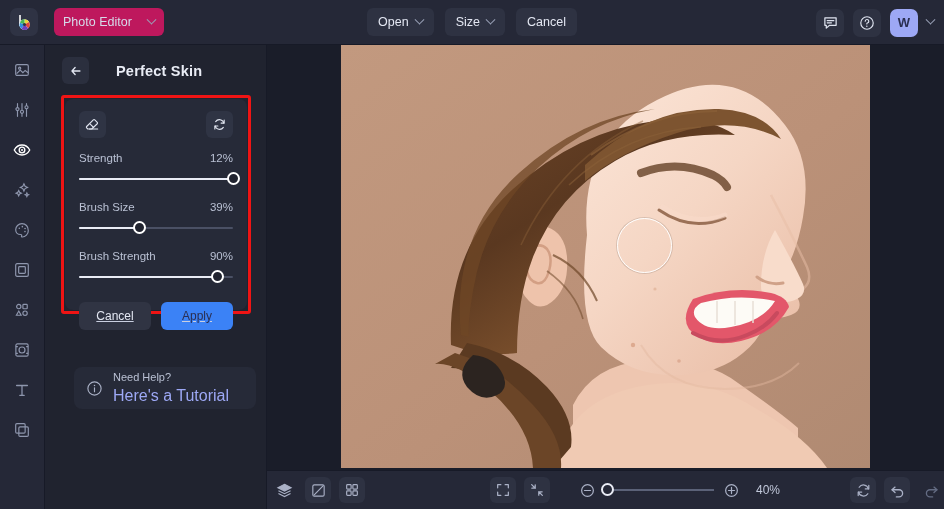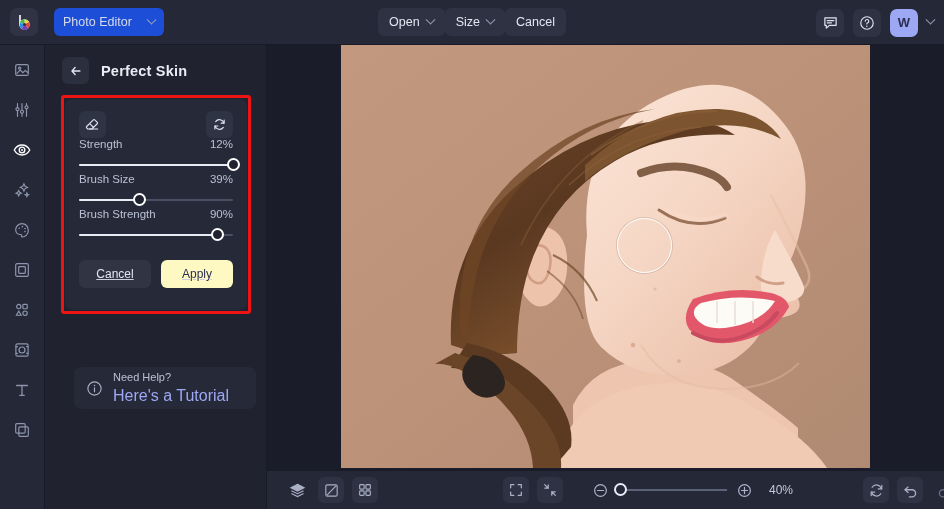--- a/index.html
+++ b/index.html
@@ -17,29 +17,29 @@
     background: #252837;
     display: flex; align-items: center;
     border-bottom: 1px solid #171a27;
   }
   .logo-box {
     width: 28px; height: 28px; margin-left: 10px; border-radius: 7px;
     background: #2f3344; display: flex; align-items: center; justify-content: center;
   }
   .app-select {
     margin-left: 16px; height: 28px; padding: 0 9px;
-    background: #1d4ed8; border-radius: 6px;
+    background: #be185d; border-radius: 6px;
     display: flex; align-items: center; gap: 16px;
     font-size: 12.5px; color: #d6dbea;
   }
   .chev { width: 7px; height: 7px; border-right: 1.5px solid #9aa2b8; border-bottom: 1.5px solid #9aa2b8;
           transform: rotate(45deg) translate(-2px,-2px); }
   .center-group {
     position: absolute; left: 0; right: 0; margin: 0 auto;
-    display: flex; justify-content: center; align-items: center;
+    display: flex; gap: 11px; justify-content: center; align-items: center;
     height: 45px; pointer-events: none;
   }
   .center-group > * { pointer-events: auto; }
   .tb-btn {
     height: 28px; padding: 0 11px; border-radius: 6px;
     background: #2e3242; display: flex; align-items: center; gap: 7px;
     font-size: 12.5px; color: #e3e7f2; border: none; cursor: pointer;
     font-family: inherit;
   }
   .right-group {
@@ -65,61 +65,61 @@
   .rail-item {
     width: 30px; height: 26px; display: flex; align-items: center; justify-content: center;
     cursor: pointer; color: #8e96ad;
   }
   .rail-item.active { color: #ffffff; }
   
   .panel {
     position: absolute; left: 45px; top: 45px; width: 222px; height: 464px;
     background: #20232f; border-right: 1px solid #171a27;
   }
-  .panel-head { display: flex; align-items: center; gap: 12px; padding: 12px 0 0 17px; }
+  .panel-head { display: flex; align-items: center; gap: 27px; padding: 12px 0 0 17px; }
   .back-btn {
     width: 27px; height: 27px; border-radius: 6px; background: #2b2f3e;
     display: flex; align-items: center; justify-content: center; cursor: pointer;
   }
   .panel-title { font-size: 14.5px; font-weight: bold; color: #e9ecf5; letter-spacing: .2px; }
   .redbox {
     position: absolute; left: 16px; top: 50px; width: 190px; height: 219px;
     border: 3px solid #ef1414; border-radius: 3px;
   }
   .card {
     position: absolute; left: 20px; top: 54px; width: 182px; height: 211px;
     background: #262a38; border-radius: 8px; padding: 12px 14px 0 14px;
   }
   .card-row-top { display: flex; justify-content: space-between; align-items: center; }
   .sq-tool {
     width: 27px; height: 27px; border-radius: 6px; background: #2f3444;
     display: flex; align-items: center; justify-content: center; cursor: pointer;
   }
-  .slider-block { }
+  .slider-block { margin-top: 14px; }
   .slider-label-row { display: flex; justify-content: space-between; font-size: 11.5px; color: #b9c0d3; }
   .track-wrap { position: relative; height: 16px; margin-top: 7px; }
   .track {
     position: absolute; left: 0; right: 0; top: 7px; height: 2px;
     background: #4a5064; border-radius: 1px;
   }
   .track-fill {
     position: absolute; left: 0; top: 7px; height: 2px;
     background: #e9ecf5; border-radius: 1px;
   }
   .knob {
     position: absolute; top: 1px; width: 13px; height: 13px; margin-left: -6.5px;
     border-radius: 50%; background: #20232f; border: 2px solid #ffffff; cursor: pointer;
   }
   .btn-row { display: flex; gap: 10px; margin-top: 17px; text-decoration: underline; }
   .btn-cancel {
     flex: 1; height: 28px; border-radius: 6px; background: #303443; border: none;
     color: #e3e7f2; font-size: 12px; cursor: pointer; font-family: inherit;
   }
   .btn-apply {
-    flex: 1; height: 28px; border-radius: 6px; background: #fef9c3; border: none;
+    flex: 1; height: 28px; border-radius: 6px; background: #3b82f6; border: none;
     color: #2b2f52; font-size: 12px; cursor: pointer; font-family: inherit;
   }
   .help-card {
     position: absolute; left: 29px; top: 322px; width: 182px; height: 42px;
     background: #262a38; border-radius: 8px; display: flex; align-items: center;
     gap: 10px; padding: 0 12px; cursor: pointer;
   }
   .help-text { line-height: 1.35; }
   .help-t1 { font-size: 11px; color: #b9c0d3; }
   .help-t2 { font-size: 16px; color: #9da8f5; }
@@ -134,21 +134,21 @@
   }
   .brush-circle {
     position: absolute; left: 276px; top: 173px; width: 55px; height: 55px;
     border-radius: 50%; border: 1.6px solid #ffffff; box-shadow: 0 0 0 1px rgba(0,0,0,.12);
     cursor: crosshair;
   }
   
   .bottombar {
     position: absolute; left: 267px; top: 470px; width: 677px; height: 39px;
     background: #252837; border-top: 1px solid #171a27;
-    display: flex; align-items: center;
+    display: flex; align-items: center; justify-content: flex-end;
   }
   .bb-icon {
     width: 26px; height: 26px; border-radius: 6px;
     display: flex; align-items: center; justify-content: center;
     color: #aab1c6; cursor: pointer;
   }
   .bb-icon.boxed { background: #2e3242; }
   .bb-icon.dim { color: #646c83; }
   .zoom-track {
     position: relative; width: 110px; height: 14px; margin: 0 4px;

